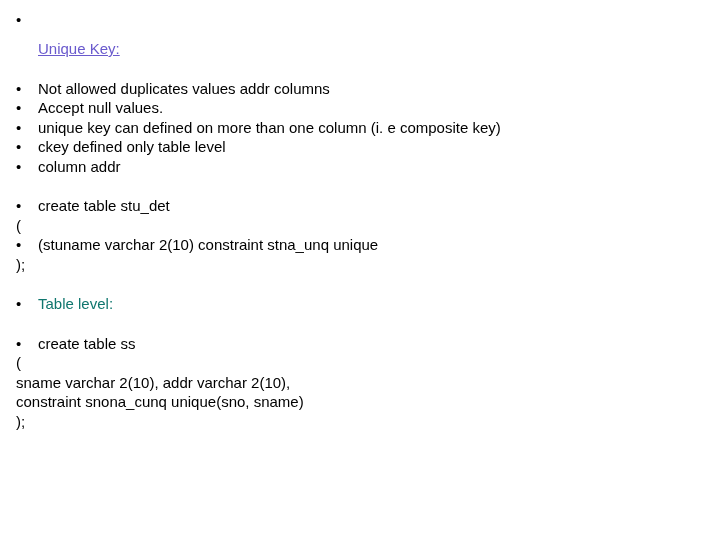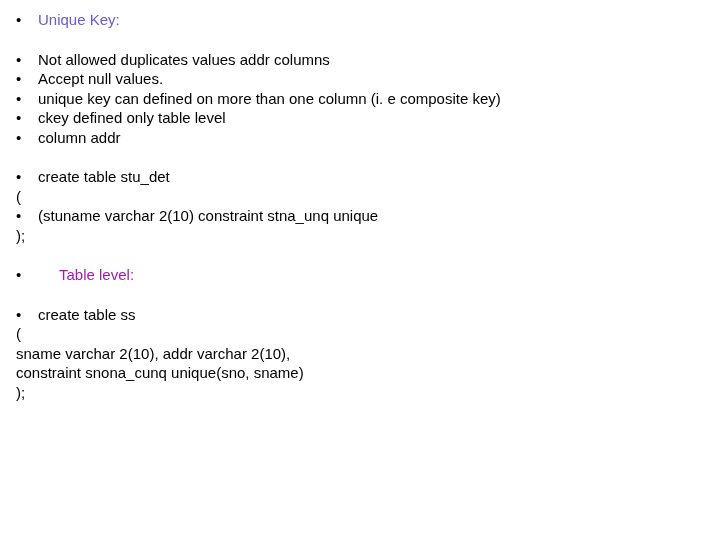--- a/index.html
+++ b/index.html
@@ -27,25 +27,26 @@
     width: 22px;
     flex: 0 0 22px;
     text-align: left;
     padding-left: 2px;
   }
   .txt {
     flex: 1 1 auto;
   }
   .heading {
     color: #6a5acd; 
+    text-decoration: underline;
     text-underline-offset: 1px;
+    margin-top: 29px;
   }
   .olive {
-    color: #a21caf;
-    margin-left: 21px;
+    color: #0f766e;
   }
   .group-gap {
     height: 20px;
   }
   .plain {
     padding-left: 2px;
   }
 </style>
 </head>
 <body>

